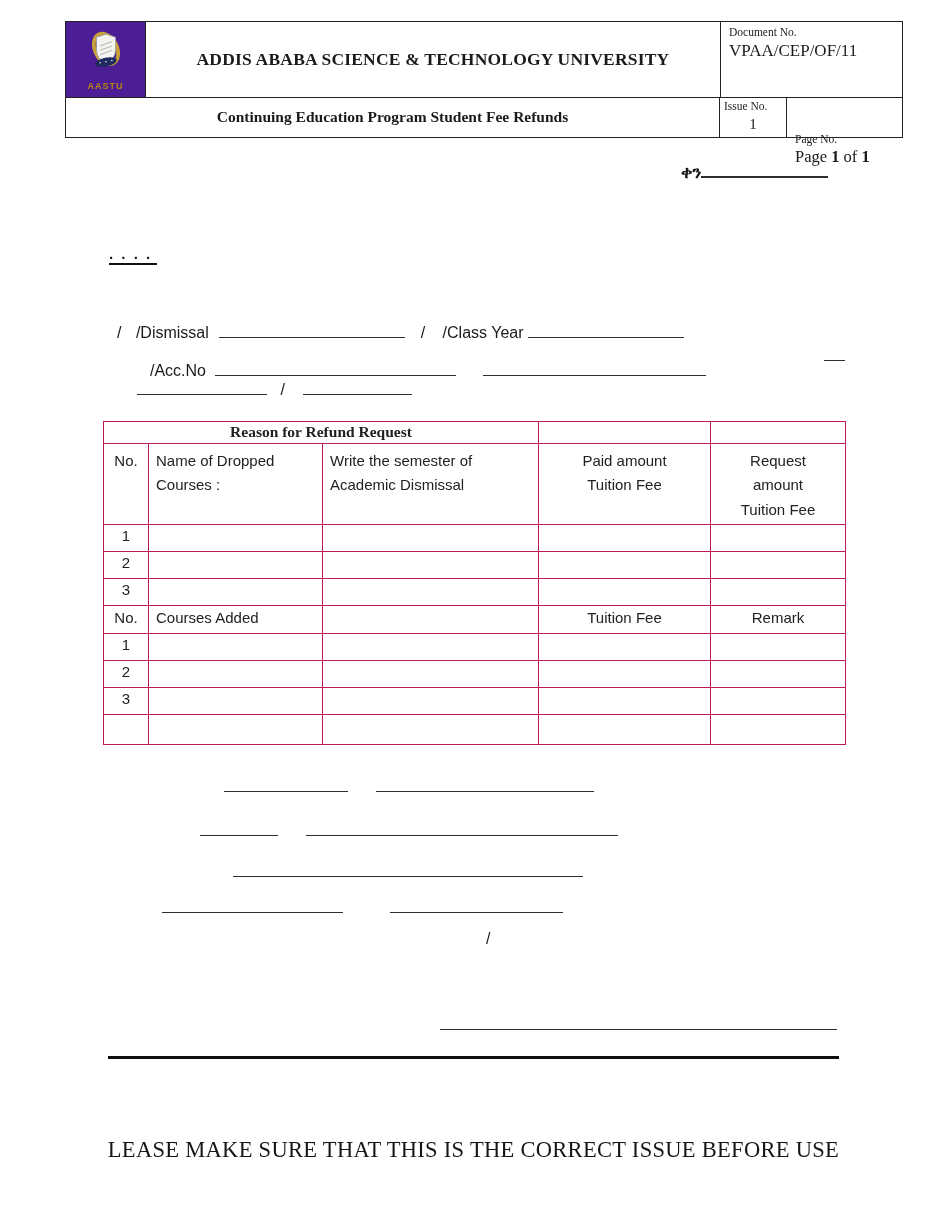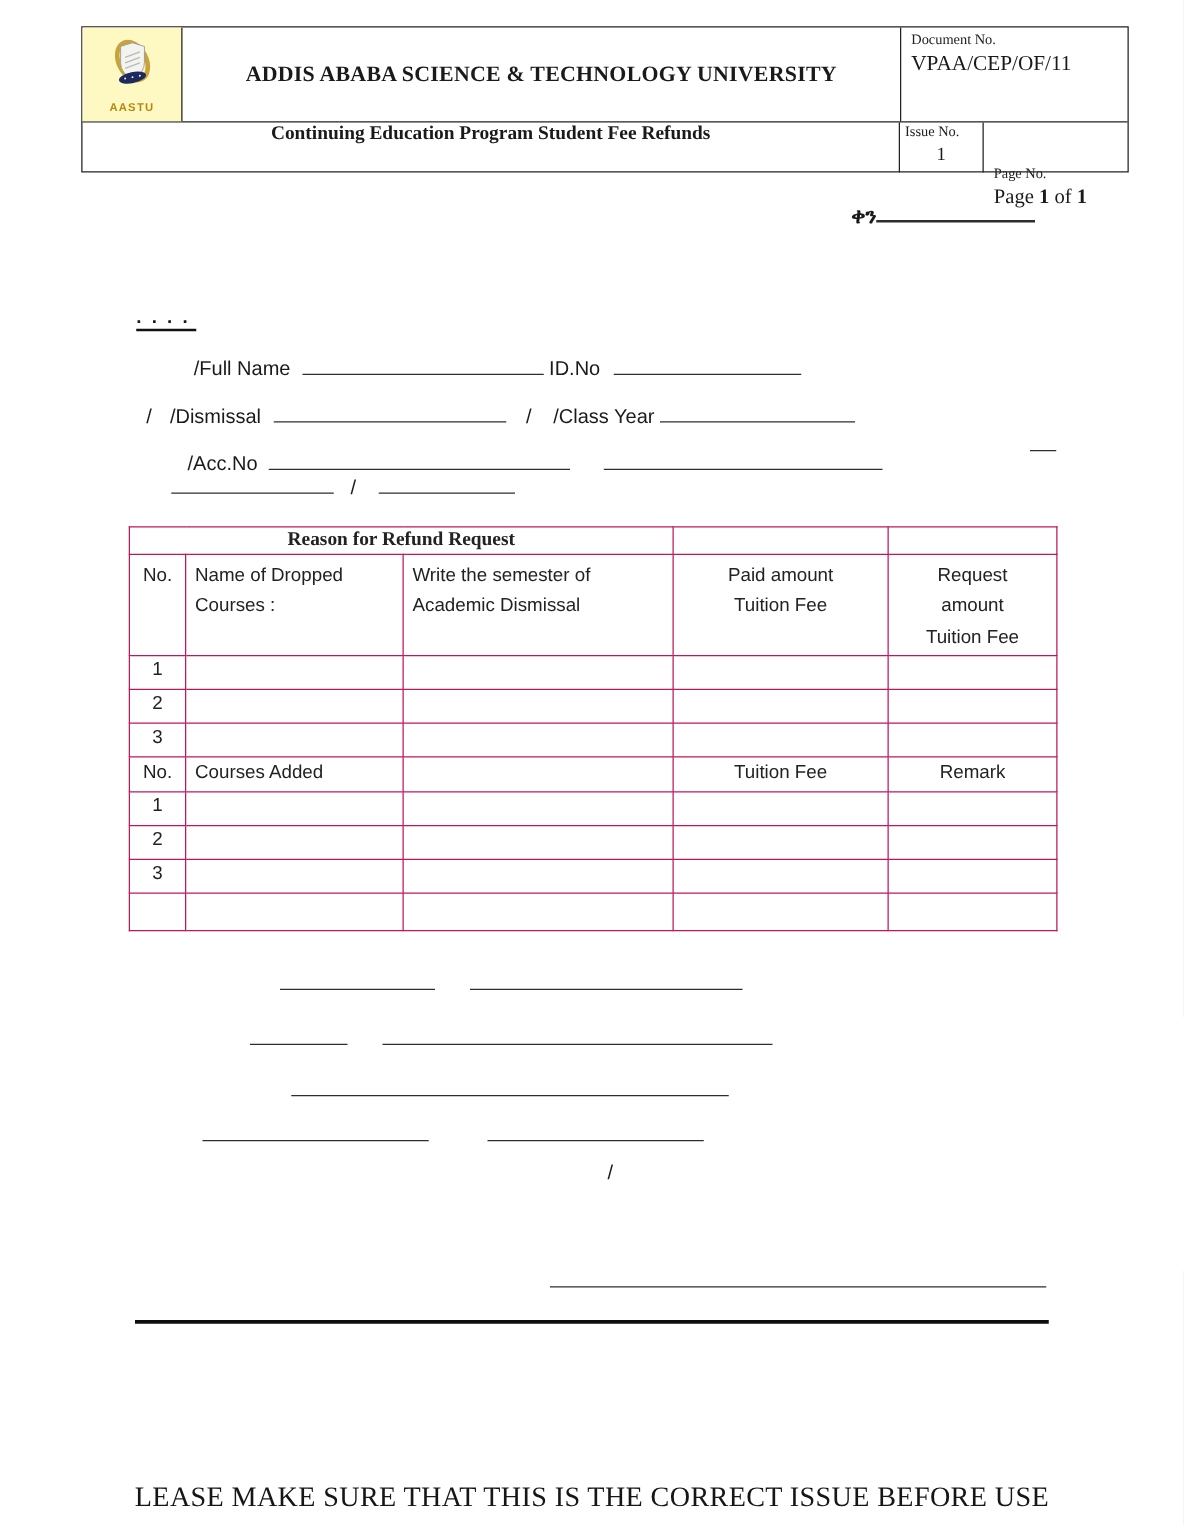--- a/index.html
+++ b/index.html
@@ -8,27 +8,27 @@
     font-family:"Liberation Sans",sans-serif;color:#1a1a1a;overflow:hidden;
     margin:0 auto;
   }
   .blank{display:inline-block;border-bottom:1.5px solid #2e2e2e;height:15px;vertical-align:baseline;}
   .bline{position:absolute;border-bottom:1.5px solid #2e2e2e;height:0;}
 
   
   .hdr{position:absolute;left:65px;top:21px;width:836px;height:115px;border:1.3px solid #222;}
   .hdr-row1{display:flex;height:75px;border-bottom:1.3px solid #222;}
   .hdr-row2{display:flex;height:40px;}
-  .logo-cell{width:79px;border-right:1.3px solid #222;display:flex;flex-direction:column;align-items:center;justify-content:center;background:#fef9c3;}
+  .logo-cell{width:79px;border-right:1.3px solid #222;display:flex;flex-direction:column;align-items:center;justify-content:center;background:#4c1d95;}
   .title-cell{width:574px;border-right:1.3px solid #222;display:flex;align-items:center;justify-content:center;}
   .title-cell div{font-family:"Liberation Serif",serif;font-weight:bold;font-size:17.5px;letter-spacing:.2px;}
   .doc-cell{flex:1;padding:4px 8px;}
   .small-label{font-family:"Liberation Serif",serif;font-size:11.5px;color:#222;}
   .doc-value{font-family:"Liberation Serif",serif;font-size:17px;margin-top:3px;}
-  .subtitle-cell{width:653px;border-right:1.3px solid #222;display:flex;align-items:flex-start;justify-content:center;padding-bottom:3px;}
+  .subtitle-cell{width:653px;border-right:1.3px solid #222;display:flex;align-items:center;justify-content:center;padding-bottom:3px;}
   .subtitle-cell div{font-family:"Liberation Serif",serif;font-weight:bold;font-size:15.5px;}
   .issue-cell{width:58px;border-right:1.3px solid #222;padding:2px 4px;text-align:left;}
   .issue-value{font-family:"Liberation Serif",serif;font-size:15px;text-align:center;margin-top:4px;}
   .page-cell{flex:1;padding:2px 8px;margin-top:33px;}
   .page-value{font-family:"Liberation Serif",serif;font-size:16.5px;margin-top:2px;}
   .logo-label{font-size:9px;font-weight:bold;color:#b8860b;letter-spacing:1px;margin-top:1px;}
 
   
   .date-line{position:absolute;left:681px;top:161px;font-weight:bold;font-size:17px;white-space:nowrap;}
   .dots{position:absolute;left:109px;top:245px;font-weight:bold;font-size:15px;letter-spacing:2px;border-bottom:2px solid #111;padding:0 5px 1px 0;}
@@ -43,21 +43,21 @@
   .rtable .c{text-align:center;}
   .rtable .hd td{padding-top:5px;line-height:1.62;}
   .rtable .dr td{height:22px;}
   .rtable .ah td{height:22px;padding-top:3px;}
   .rtable .last td{height:25px;}
 
   
   .thick-rule{position:absolute;left:108px;top:1056px;width:731px;height:3px;background:#0e0e0e;}
   .sig-slash{position:absolute;font-size:16px;}
   .footer-warning{position:absolute;left:0;right:0;top:1137px;text-align:center;
-    font-family:"Liberation Serif",serif;font-size:22.5px;color:#161616;letter-spacing:.3px;margin-top:48px;}
+    font-family:"Liberation Serif",serif;font-size:22.5px;color:#161616;letter-spacing:.3px;}
 </style>
 </head>
 <body>
 
 <div class="page">
 
   <div class="hdr">
     <div class="hdr-row1">
       <div class="logo-cell">
         <svg width="44" height="52" viewBox="0 0 60 70">
@@ -93,26 +93,20 @@
       </div>
     </div>
   </div>
 
   <div class="date-line">
     <span>ቀን</span><span class="blank" style="width:127px;border-bottom-width:2px;"></span>
   </div>
 
   <div class="dots">. . . .</div>
 
-  <div class="fline" style="left:155px;top:284px;">
-    <span>/Full Name</span>
-    <span class="blank" style="width:193px;margin-left:5px;"></span>
-    <span>ID.No</span>
-    <span class="blank" style="width:150px;margin-left:6px;"></span>
-  </div>
 
   <div class="fline" style="left:117px;top:322px;">
     <span>/</span>
     <span style="margin-left:10px;">/Dismissal</span>
     <span class="blank" style="width:186px;margin-left:6px;"></span>
     <span style="margin-left:11px;">/</span>
     <span style="margin-left:13px;">/Class Year</span>
     <span class="blank" style="width:156px;"></span>
   </div>
 

